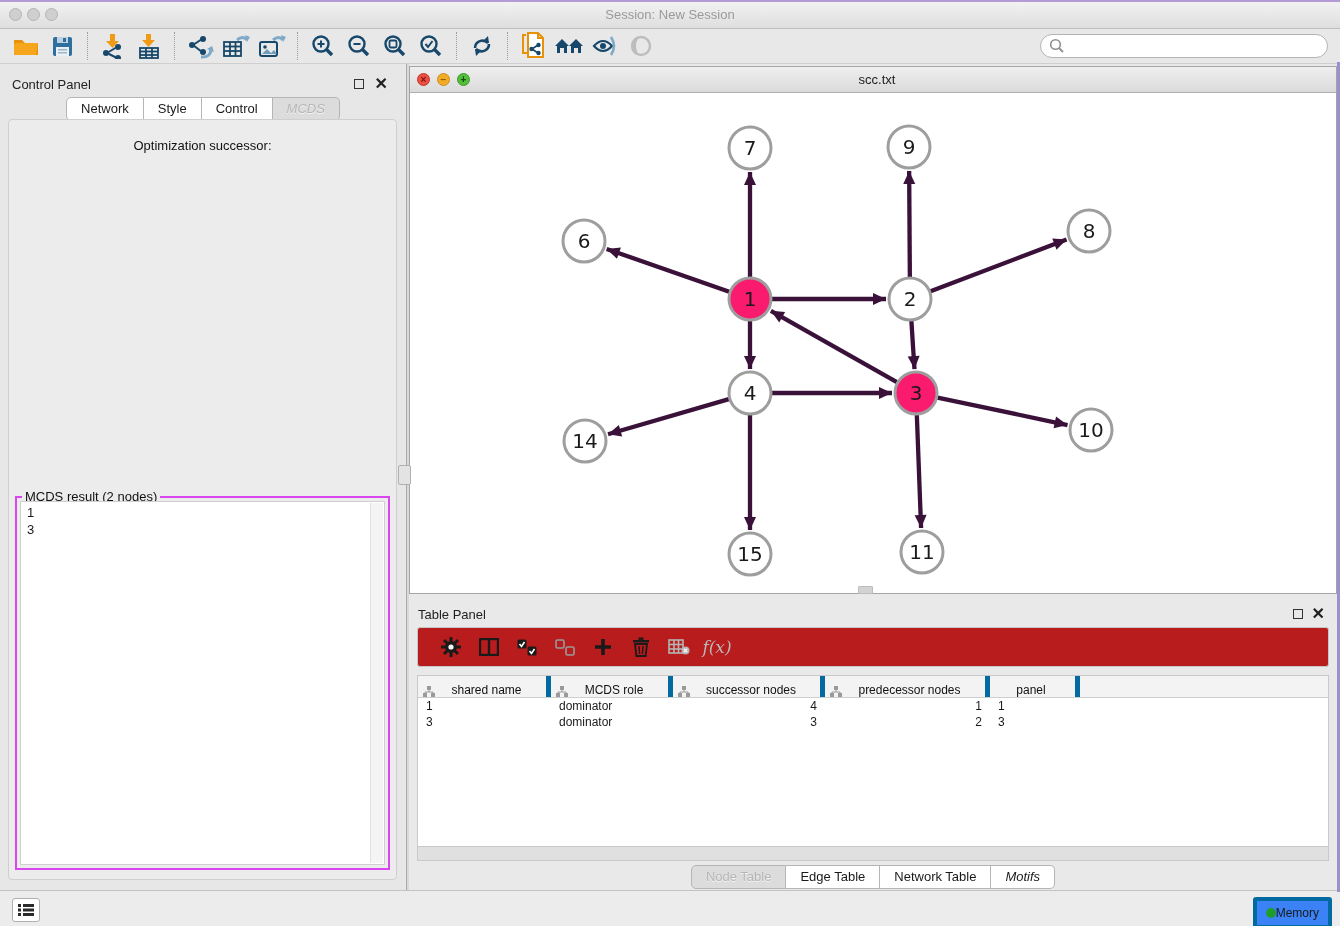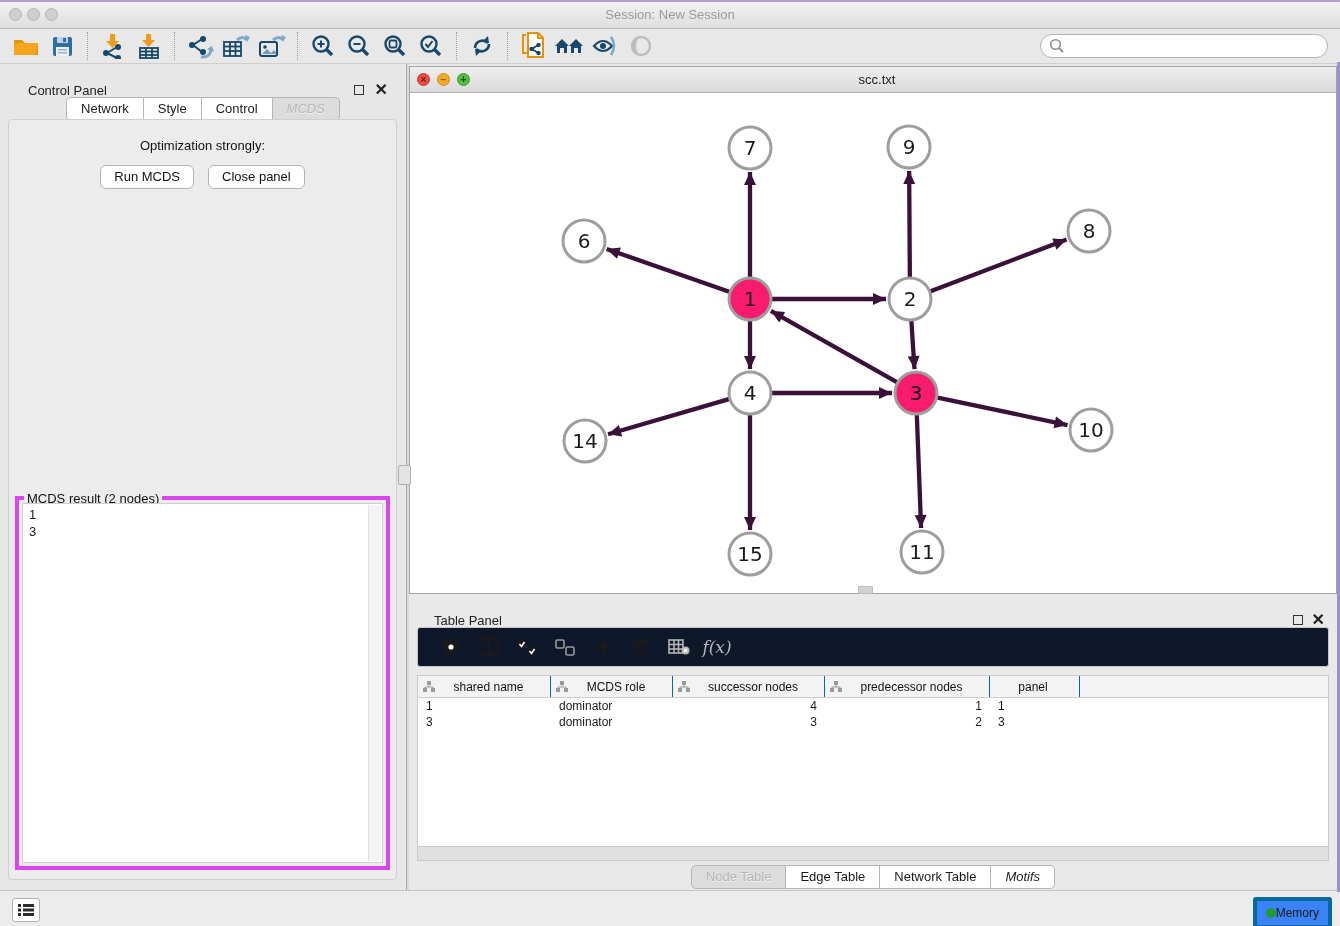--- a/index.html
+++ b/index.html
@@ -21,40 +21,40 @@
            border-bottom:1px solid #cfcfcf;display:flex;align-items:center;box-sizing:border-box;padding-left:8px;}
   .tb-icon{width:36px;height:30px;display:flex;align-items:center;justify-content:center;flex:none;}
   .tb-icon.dim{opacity:.55;}
   .tb-sep{width:0;height:28px;border-left:1px dotted #9b9b9b;margin:0 7px;flex:none;}
   .search-box{margin-left:auto;margin-right:12px;width:288px;height:24px;background:#fff;
               border:1px solid #b3b3b3;border-radius:13px;display:flex;align-items:center;padding-left:8px;box-sizing:border-box;}
   .search-box input{border:none;outline:none;flex:1;height:18px;font-size:13px;background:transparent;margin-left:4px;}
 
   
   .control-panel{position:absolute;left:0;top:62px;width:406px;height:828px;background:#e7e7e7;}
-  .panel-header{position:absolute;left:0;top:12px;right:0;height:30px;margin-left:16px;}
+  .panel-header{position:absolute;left:0;top:6px;right:0;height:30px;}
   .panel-title{position:absolute;left:12px;top:0;height:30px;line-height:30px;font-size:13px;color:#222;}
   .ph-float{position:absolute;top:9px;width:10px;height:10px;border:1.6px solid #333;box-sizing:border-box;}
   .ph-close{position:absolute;top:4px;font-size:16px;font-weight:bold;color:#222;line-height:20px;}
   .cp-tabs{position:absolute;top:33px;left:0;right:0;display:flex;justify-content:center;}
   .tab{height:22px;line-height:22px;padding:0 14px;background:#fff;border:1px solid #b5b5b5;
        border-left:none;font-size:13px;}
   .tab:first-child{border-left:1px solid #b5b5b5;border-radius:5px 0 0 5px;}
   .tab:last-child{border-radius:0 5px 5px 0;font-style:italic;}
   .tab.active{background:#dcdcdc;color:#b5b5b5;text-shadow:0 1px 0 #f4f4f4;}
   .cp-content{position:absolute;top:55px;left:8px;right:9px;bottom:12px;background:#ececec;
               border:1px solid #cfcfcf;border-radius:4px;}
   .opt-label{margin-top:18px;text-align:center;font-size:13px;color:#111;}
   .dropdown{position:relative;margin:9px 36px 0 36px;height:22px;background:#fff;border:1px solid #a9a9a9;
             border-radius:4px;font-size:13px;line-height:22px;padding-left:9px;}
   .dd-arrows{position:absolute;right:7px;top:3px;}
   .btn-row{display:flex;justify-content:center;gap:14px;margin-top:12px;}
   .btn{height:22px;line-height:21px;background:#fff;border:1px solid #b4b4b4;border-radius:6px;
        font-size:13px;padding:0 13px;color:#111;}
-  .result-box{position:absolute;left:6px;right:6px;top:376px;bottom:9px;border:4px solid #d946ef;}
+  .result-box{position:absolute;left:6px;right:6px;top:376px;bottom:9px;border:2px solid #d946ef;}
   .result-legend{position:absolute;top:-9px;left:5px;background:#ececec;padding:0 3px;font-size:13px;color:#111;}
   .result-inner{position:absolute;inset:3px;background:#fff;border:1px solid #cfcfcf;
                 font-size:13px;line-height:17px;padding:2px 0 0 6px;box-sizing:border-box;}
   .result-scroll{position:absolute;top:1px;bottom:1px;right:1px;width:12px;background:#f4f4f4;border-left:1px solid #e2e2e2;}
 
   
   .v-splitter{position:absolute;left:406px;top:62px;width:3px;height:828px;background:#d9d9d9;border-left:1px solid #a9a9a9;box-sizing:border-box;}
   .v-handle{position:absolute;left:398px;top:463px;width:11px;height:18px;background:#e3e3e3;border:1px solid #b0b0b0;border-radius:2px;z-index:5;}
   .h-handle{position:absolute;left:858px;top:584px;width:13px;height:6px;background:#d2d2d2;border:1px solid #bdbdbd;border-radius:1px;z-index:5;}
 
@@ -64,27 +64,27 @@
   .traffic{position:absolute;top:6px;width:13px;height:13px;border-radius:50%;box-sizing:border-box;
            font-size:10px;line-height:12px;text-align:center;font-weight:bold;}
   .t-red{left:7px;background:#ea4f42;border:1px solid #c4372c;color:#7c1410;}
   .t-yel{left:27px;background:#f2ab28;border:1px solid #cf8c14;color:#8a5b00;}
   .t-grn{left:47px;background:#54bd3c;border:1px solid #3c9c28;color:#14510c;}
   .net-title{position:absolute;left:8px;right:0;top:0;height:25px;line-height:25px;text-align:center;font-size:13px;color:#1c1c1c;}
   .net-canvas{position:absolute;left:0;top:25px;}
 
   
   .table-panel{position:absolute;left:409px;top:592px;width:928px;height:298px;background:#e9e9e9;}
-  .tp-toolbar{position:absolute;left:8px;right:8px;top:33px;height:40px;background:#0f172a;
+  .tp-toolbar{position:absolute;left:8px;right:8px;top:33px;height:40px;background:#b91c1c;
               border:1px solid #c6c6c6;border-radius:3px;display:flex;align-items:center;padding-left:14px;box-sizing:border-box;}
   .tp-icon{width:38px;height:30px;display:flex;align-items:center;justify-content:center;flex:none;}
   .fx{font-family:"DejaVu Serif",serif;font-style:italic;font-size:17px;color:#b9b9b9;}
   .table-area{position:absolute;left:8px;right:8px;top:81px;height:172px;background:#fff;border:1px solid #c9c9c9;box-sizing:border-box;}
   .thead{display:flex;height:21px;background:#f3f3f3;border-bottom:1px solid #cfcfcf;}
-  .th{display:flex;align-items:center;font-size:12px;color:#111;border-right:1px solid #0369a1;box-sizing:border-box;padding-left:5px;}
+  .th{display:flex;align-items:flex-end;font-size:12px;color:#111;border-right:5px solid #0369a1;box-sizing:border-box;padding-left:5px;}
   .th .th-label{flex:1;text-align:center;padding-right:8px;}
   .trow{display:flex;height:16px;line-height:16px;font-size:12px;}
   .td{box-sizing:border-box;padding:0 8px;white-space:nowrap;overflow:hidden;}
   .tp-tabs{position:absolute;left:0;right:0;top:271px;display:flex;justify-content:center;}
   .gray-shelf{position:absolute;left:8px;right:8px;top:253px;height:14px;background:#e0e0e0;border:1px solid #c9c9c9;border-top:none;box-sizing:border-box;}
 
   
   .status-bar{position:absolute;left:0;bottom:0;width:100%;height:36px;background:#ececec;border-top:1px solid #c3c3c3;box-sizing:border-box;}
   .list-btn{position:absolute;left:12px;top:7px;width:26px;height:22px;background:#fff;border:1px solid #b0b0b0;border-radius:3px;
             display:flex;align-items:center;justify-content:center;}
@@ -272,25 +272,21 @@
     <span class="ph-float" style="right:42px"></span>
     <span class="ph-close" style="right:18px">✕</span>
   </div>
   <div class="cp-tabs">
     <span class="tab">Network</span>
     <span class="tab">Style</span>
     <span class="tab">Control</span>
     <span class="tab active">MCDS</span>
   </div>
   <div class="cp-content">
-    <div class="opt-label">Optimization strongly:</div>
-    <div class="btn-row">
-      <span class="btn">Run MCDS</span>
-      <span class="btn">Close panel</span>
-    </div>
+    <div class="opt-label">Optimization successor:</div>
     <div class="result-box">
       <span class="result-legend">MCDS result (2 nodes)</span>
       <div class="result-inner">
         <div>1</div>
         <div>3</div>
         <span class="result-scroll"></span>
       </div>
     </div>
   </div>
 </div>

